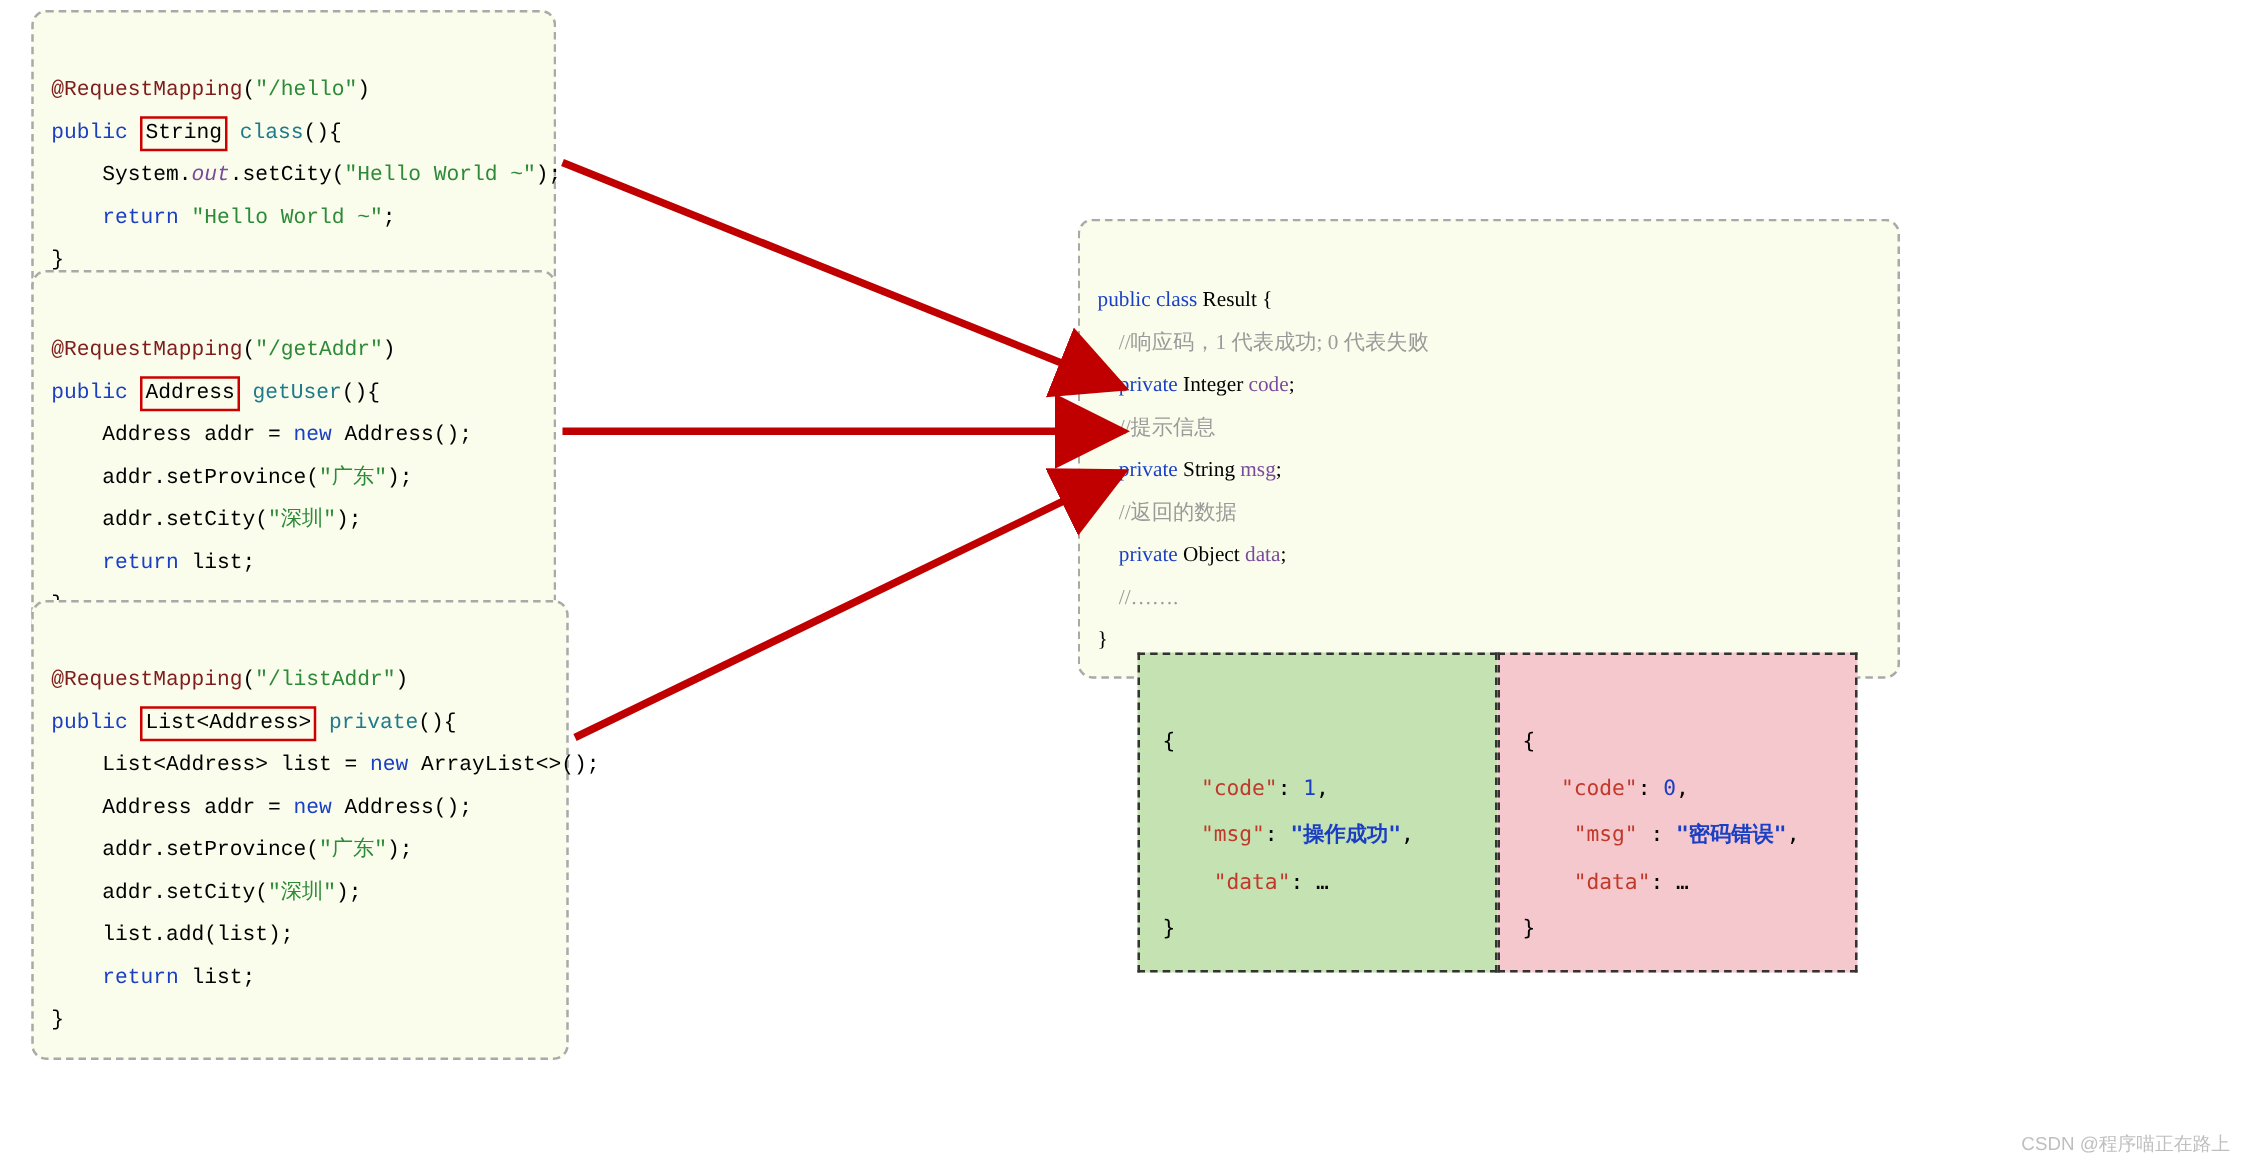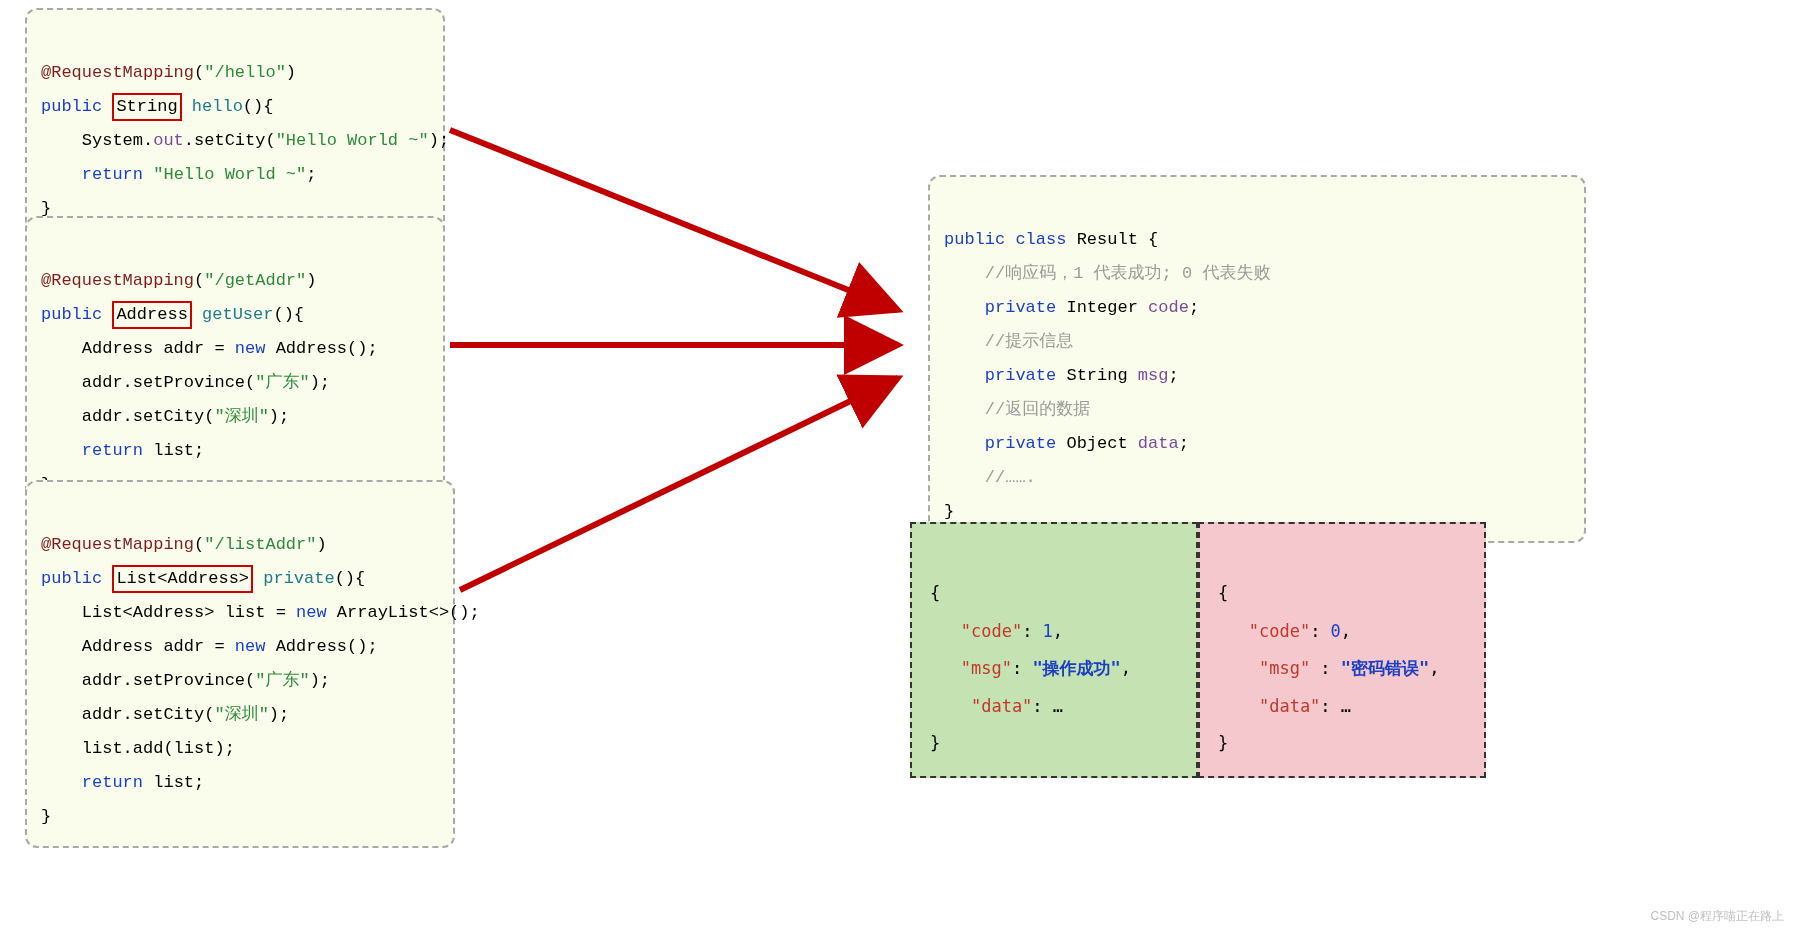--- a/index.html
+++ b/index.html
@@ -30,53 +30,53 @@
     font-family: Consolas, monospace;
     white-space: pre;
     position: absolute;
     box-sizing: border-box;
   }
   .green-box { background: #c4e2b2; }
   .pink-box  { background: #f4c8cc; }
   .kw-blue   { color: #1a3fc4; margin-top: 19px; }
   .anno      { color: #7f1d1d; }
   .str       { color: #2d8a39; }
-  .it        { color: #7a4b9c; }
+  .it        { font-style: italic; color: #7a4b9c; }
   .ident     { color: #1f7a8c; }
   .comment   { color: #9a9a9a; }
   .field     { color: #7a4b9c; }
   .redbox {
     border: 2px solid #c00;
     padding: 0 2px;
     display: inline-block;
     line-height: 1.4;
   }
   .json-key { color: #c0392b; }
   .json-num { color: #1a3fc4; }
   .json-str { color: #1a3fc4; font-weight: bold; }
   .watermark {
     position: absolute;
     right: 30px;
     bottom: 8px;
     color: #bfbfbf;
-    font-size: 12px;
+    font-size: 15px;
     font-family: sans-serif;
   }
   svg.arrows {
     position: absolute;
     top: 0; left: 0;
     pointer-events: none;
   }
 </style>
 </head>
 <body>
 
 <div class="code-box" style="left:25px; top:8px; width:420px;">
 <span class="anno">@RequestMapping</span><span>(</span><span class="str">"/hello"</span><span>)</span>
-<span class="kw-blue">public</span> <span class="redbox"><span>String</span></span> <span class="ident">hello</span><span>(){</span>
+<span class="kw-blue">public</span> <span class="redbox"><span>String</span></span> <span class="ident">class</span><span>(){</span>
 <span>    System.</span><span class="it">out</span><span>.setCity(</span><span class="str">"Hello World ~"</span><span>);</span>
 <span>    </span><span class="kw-blue">return </span><span class="str">"Hello World ~"</span><span>;</span>
 <span>}</span></div>
 
 <div class="code-box" style="left:25px; top:216px; width:420px;">
 <span class="anno">@RequestMapping</span><span>(</span><span class="str">"/getAddr"</span><span>)</span>
 <span class="kw-blue">public</span> <span class="redbox"><span>Address</span></span> <span class="ident">getUser</span><span>(){</span>
 <span>    Address addr = </span><span class="kw-blue">new </span><span>Address();</span>
 <span>    addr.setProvince(</span><span class="str">"广东"</span><span>);</span>
 <span>    addr.setCity(</span><span class="str">"深圳"</span><span>);</span>
@@ -87,21 +87,21 @@
 <span class="anno">@RequestMapping</span><span>(</span><span class="str">"/listAddr"</span><span>)</span>
 <span class="kw-blue">public</span> <span class="redbox"><span>List&lt;Address&gt;</span></span> <span class="ident">private</span><span>(){</span>
 <span>    List&lt;Address&gt; list = </span><span class="kw-blue">new </span><span>ArrayList&lt;&gt;();</span>
 <span>    Address addr = </span><span class="kw-blue">new </span><span>Address();</span>
 <span>    addr.setProvince(</span><span class="str">"广东"</span><span>);</span>
 <span>    addr.setCity(</span><span class="str">"深圳"</span><span>);</span>
 <span>    list.add(list);</span>
 <span>    </span><span class="kw-blue">return </span><span>list;</span>
 <span>}</span></div>
 
-<div class="code-box" style="left:928px; top:175px; width:658px;">
+<div class="code-box" style="left:862px; top:175px; width:658px;font-family:Liberation Serif, serif;">
 <span class="kw-blue">public class </span><span>Result {</span>
 <span class="comment">    //响应码，1 代表成功; 0 代表失败</span>
 <span>    </span><span class="kw-blue">private </span><span>Integer </span><span class="field">code</span><span>;</span>
 <span class="comment">    //提示信息</span>
 <span>    </span><span class="kw-blue">private </span><span>String </span><span class="field">msg</span><span>;</span>
 <span class="comment">    //返回的数据</span>
 <span>    </span><span class="kw-blue">private </span><span>Object </span><span class="field">data</span><span>;</span>
 <span class="comment">    //…….</span>
 <span>}</span></div>
 

